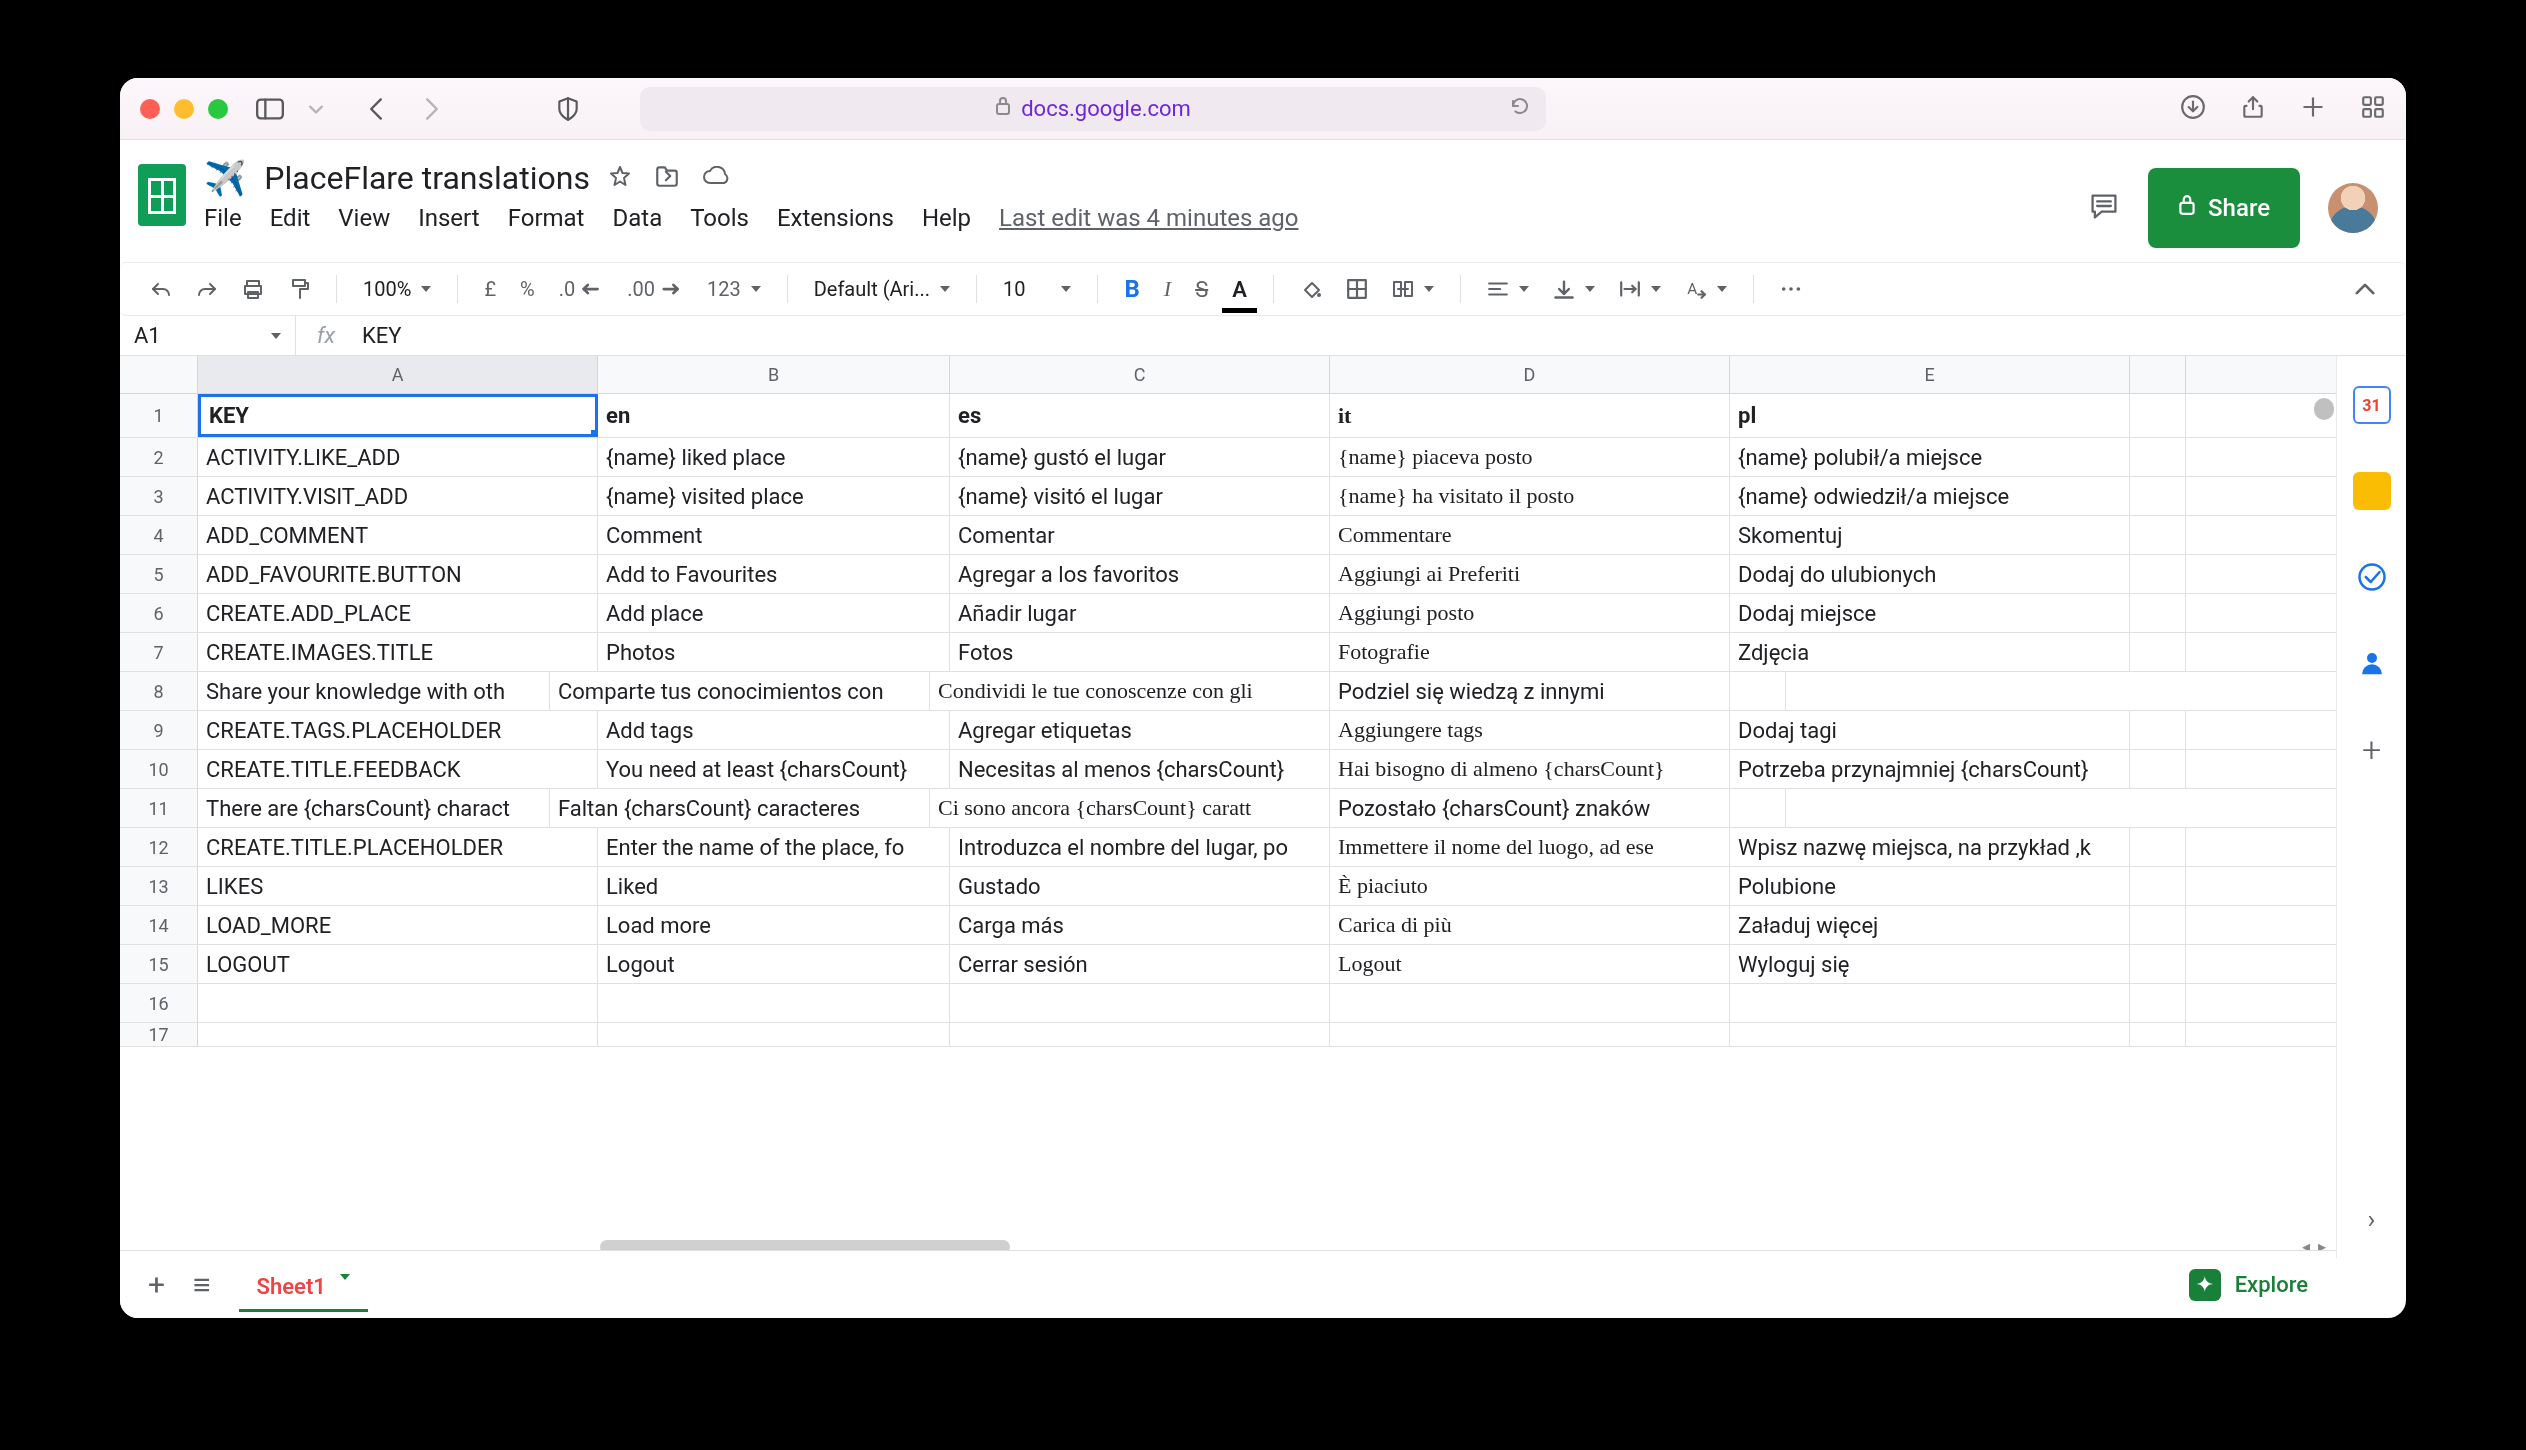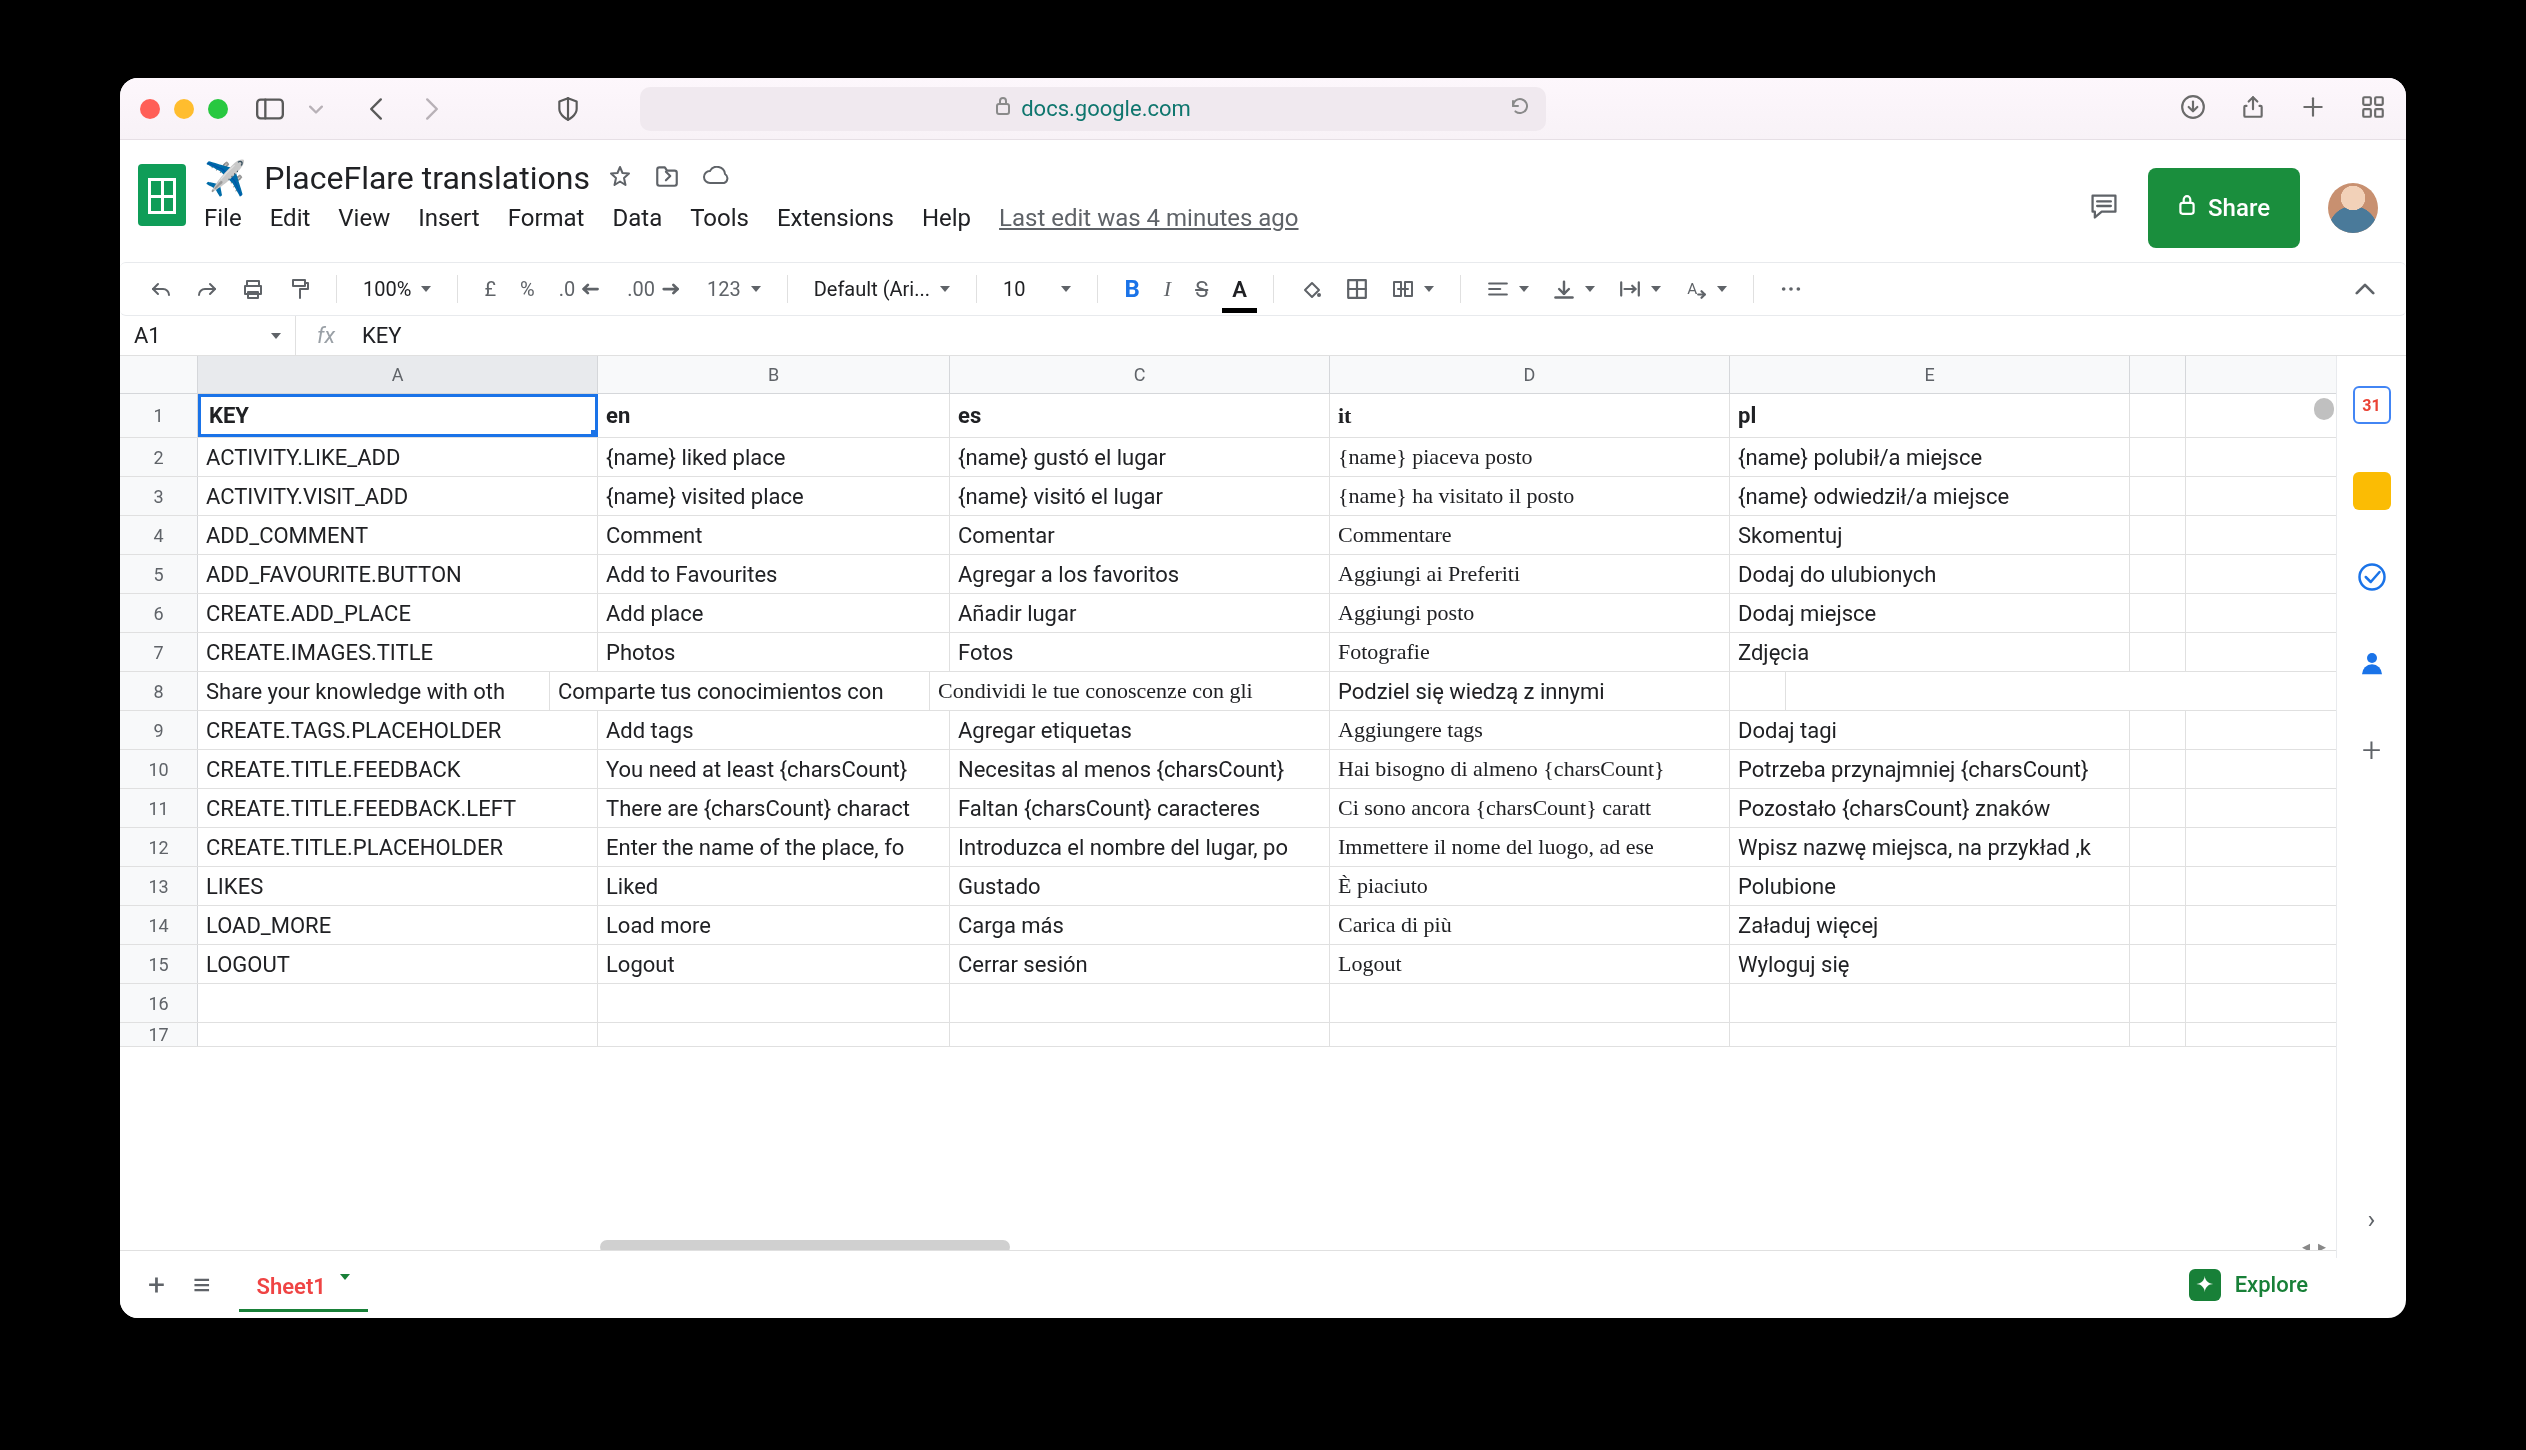--- a/index.html
+++ b/index.html
@@ -34,21 +34,21 @@
   .tl.red{background:#ff5f57;} .tl.yel{background:#ffbd2e;} .tl.grn{background:#28c840;}
   .safari-btn { width:28px;height:28px; display:flex;align-items:center;justify-content:center; color:#5a5a5a; }
   .safari-btn.dim{color:#b8b1b7;}
   .sidebar-toggle svg{width:28px;height:22px;}
   .nav-arrows{display:flex;gap:28px;margin-left:14px;}
   .shield{margin-left:90px;}
   .addr-bar{
     flex:0 0 906px; height:44px; margin-left:40px;
     background:#f0e9ef; border-radius:10px;
     display:flex;align-items:center;justify-content:center;
-    color:#0f766e; font-size:22px; position:relative;
+    color:#6d28d9; font-size:22px; position:relative;
   }
   .addr-bar .lock{margin-right:10px;color:#8a8a8a;}
   .addr-bar .reload{position:absolute;right:16px;color:#8a8a8a;}
   .safari-right{margin-left:auto;display:flex;gap:34px;color:#6b6b6b;}
   .safari-right svg{width:26px;height:26px;}
 
   
   .sheets-hdr{
     display:flex; align-items:flex-start;
     padding:18px 28px 0 18px; gap:18px;
@@ -561,21 +561,20 @@
             <div class="rh">10</div>
             <div class="cell cA">CREATE.TITLE.FEEDBACK</div>
             <div class="cell cB">You need at least {charsCount}</div>
             <div class="cell cC">Necesitas al menos {charsCount}</div>
             <div class="cell cD">Hai bisogno di almeno {charsCount}</div>
             <div class="cell cE">Potrzeba przynajmniej {charsCount}</div>
             <div class="cell cF"></div>
           </div>
           <div class="row">
             <div class="rh">11</div>
-            <div class="cell cA">CREATE.TITLE.FEEDBACK.LEFT</div>
             <div class="cell cB">There are {charsCount} charact</div>
             <div class="cell cC">Faltan {charsCount} caracteres</div>
             <div class="cell cD">Ci sono ancora {charsCount} caratt</div>
             <div class="cell cE">Pozostało {charsCount} znaków</div>
             <div class="cell cF"></div>
           </div>
           <div class="row">
             <div class="rh">12</div>
             <div class="cell cA">CREATE.TITLE.PLACEHOLDER</div>
             <div class="cell cB">Enter the name of the place, fo</div>

